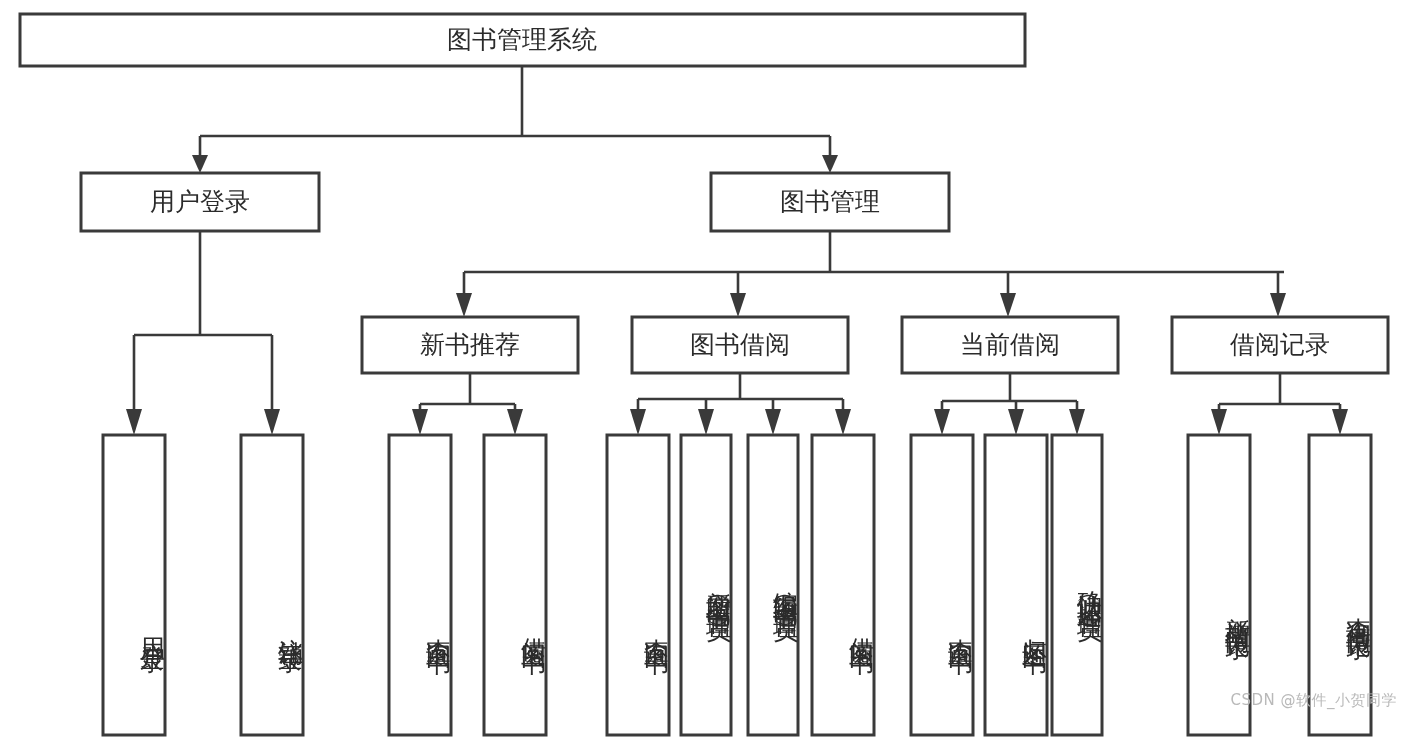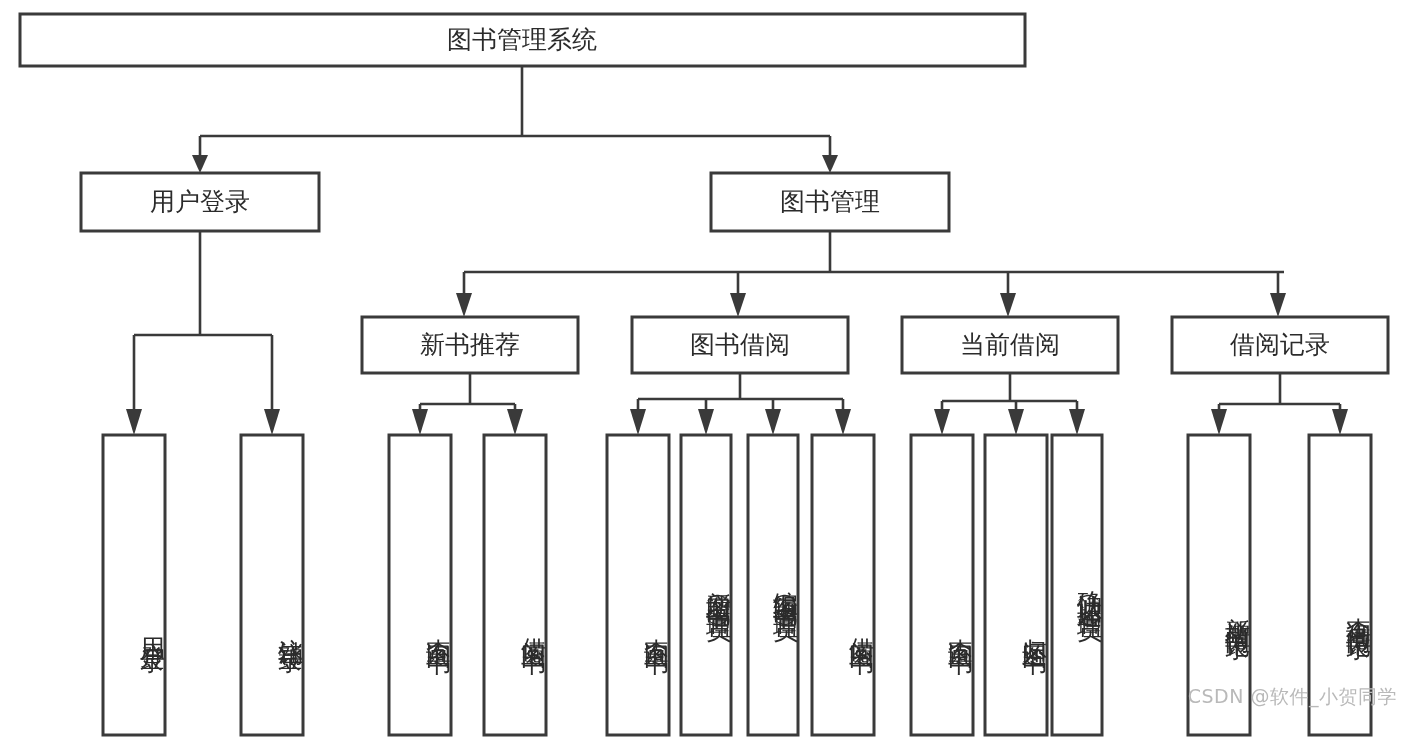--- a/index.html
+++ b/index.html
@@ -62,21 +62,21 @@
     color: #2b2b2b;
     letter-spacing: 4px;
     white-space: nowrap;
     pointer-events: none;
   }
   .watermark {
     position: absolute;
     right: 8px;
     bottom: 4px;
     font-family: "DejaVu Sans", "Liberation Sans", sans-serif;
-    font-size: 19px;
+    font-size: 15px;
     color: #b9b9b9;
     letter-spacing: 0.5px;
     white-space: nowrap;
   }
 </style>
 </head>
 <body>
 
 <div id="diagram-root">
 

